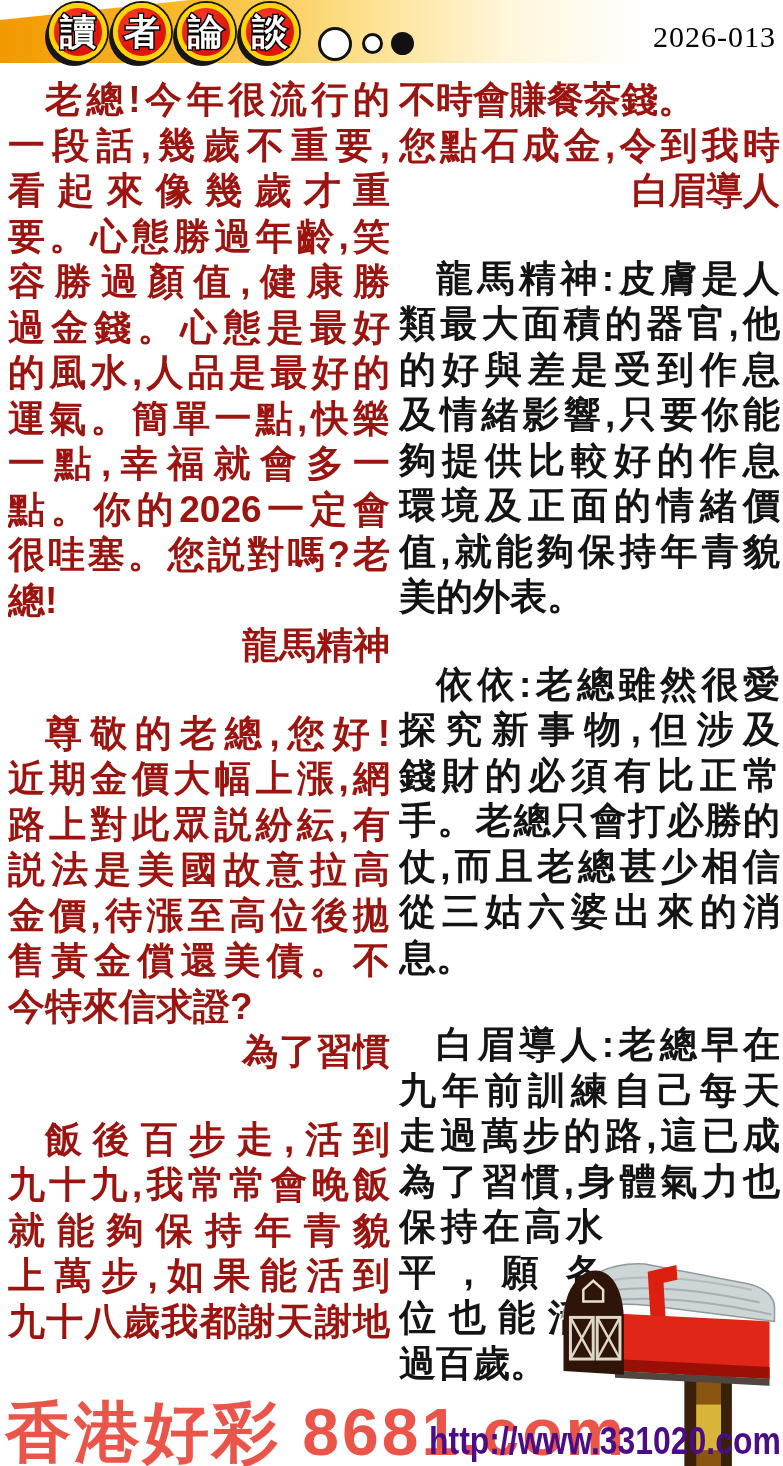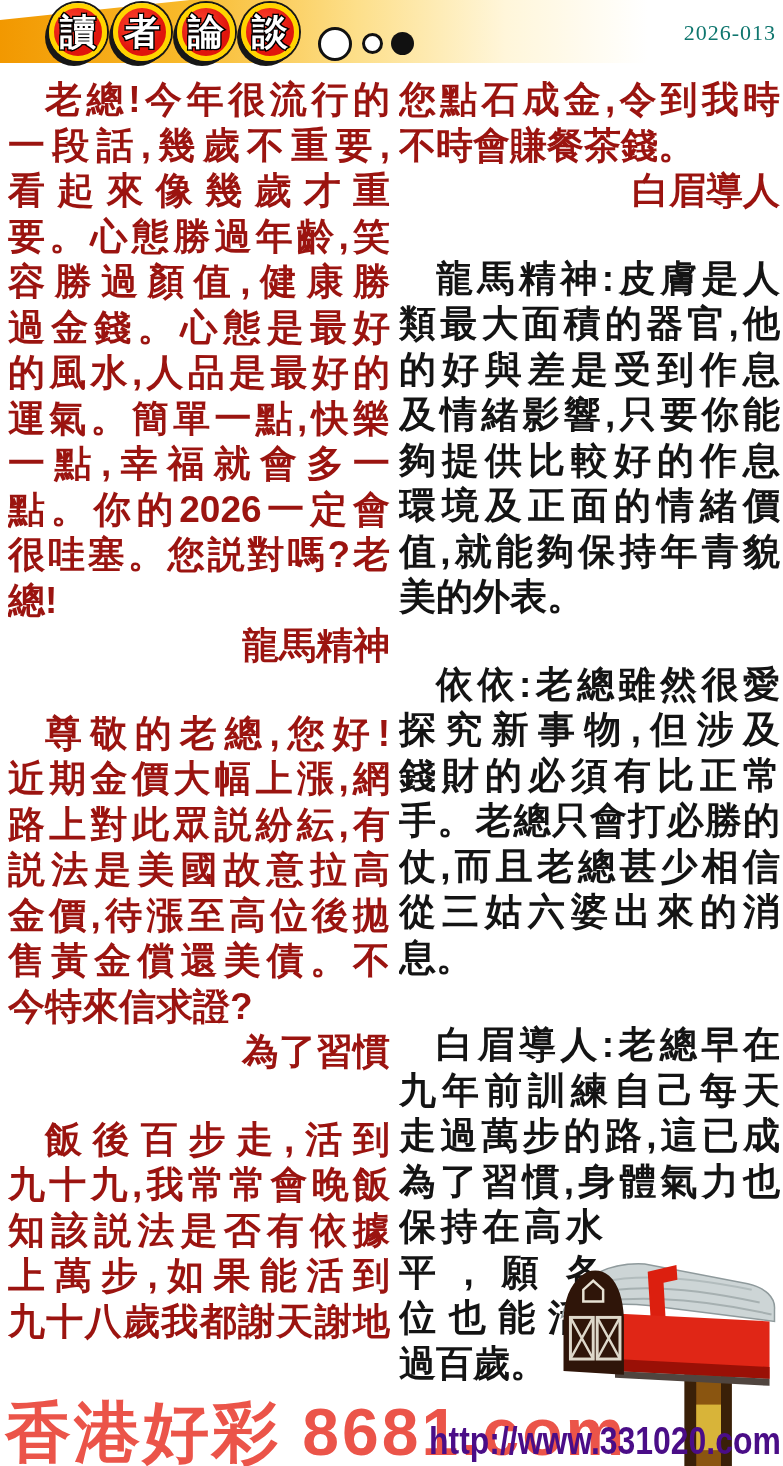--- a/index.html
+++ b/index.html
@@ -18,21 +18,21 @@
          box-shadow:0 0 0 2px #171717, -4px 5px 0 0 #171717;
          display:flex;align-items:center;justify-content:center;}
   .badge-char{font-size:36px;font-weight:900;color:#fff;line-height:1;
               -webkit-text-stroke:2.5px #000;paint-order:stroke fill;
               text-shadow:1px 1px 0 #000,-1px 1px 0 #000,1px -1px 0 #000,-1px -1px 0 #000;}
   .circ{position:absolute;border-radius:50%;box-sizing:border-box;}
   .c1{left:318px;top:27px;width:34px;height:34px;background:#fff;border:3px solid #111;}
   .c2{left:362px;top:33px;width:21px;height:21px;background:#fff;border:3px solid #111;}
   .c3{left:391px;top:32px;width:23px;height:23px;background:#111;}
   .pagenum{position:absolute;right:7px;top:20px;font-family:"Liberation Serif",serif;
-           font-size:22px;color:#0f766e;letter-spacing:1px;}
+           font-size:30px;color:#000000;letter-spacing:1px;}
 
   
   .col{position:absolute;top:77px;width:382px;color:var(--ink-red);
        font-weight:700;font-size:37px;}
   .col-left{left:8px;}
   .col-right{left:399px;width:381px;}
   .block-black{color:var(--ink-black);}
   .line{height:45.5px;line-height:45.5px;text-align:justify;text-align-last:justify;
         text-justify:inter-character;word-break:keep-all;overflow:hidden;}
   .s-end{text-align:left;text-align-last:left;}
@@ -94,29 +94,29 @@
       <div class="line s-para s-indent">尊敬的老總,您好!</div>
       <div class="line">近期金價大幅上漲,網</div>
       <div class="line">路上對此眾説紛紜,有</div>
       <div class="line">説法是美國故意拉高</div>
       <div class="line">金價,待漲至高位後拋</div>
       <div class="line">售黃金償還美債。不</div>
       <div class="line s-end">今特來信求證?</div>
       <div class="line s-right">為了習慣</div>
       <div class="line s-para s-indent">飯後百步走,活到</div>
       <div class="line">九十九,我常常會晚飯</div>
-      <div class="line">知該説法是否有依據</div>
+      <div class="line">就能夠保持年青貌</div>
       <div class="line">上萬步,如果能活到</div>
       <div class="line">九十八歲我都謝天謝地</div>
     </div>
 
   <div class="col col-right">
     <div>
+        <div class="line s-end">不時會賺餐茶錢。</div>
         <div class="line">您點石成金,令到我時</div>
-        <div class="line s-end">不時會賺餐茶錢。</div>
         <div class="line s-right">白眉導人</div>
       </div>
     <div class="block-black">
         <div class="line s-para s-indent">龍馬精神:皮膚是人</div>
         <div class="line">類最大面積的器官,他</div>
         <div class="line">的好與差是受到作息</div>
         <div class="line">及情緒影響,只要你能</div>
         <div class="line">夠提供比較好的作息</div>
         <div class="line">環境及正面的情緒價</div>
         <div class="line">值,就能夠保持年青貌</div>

